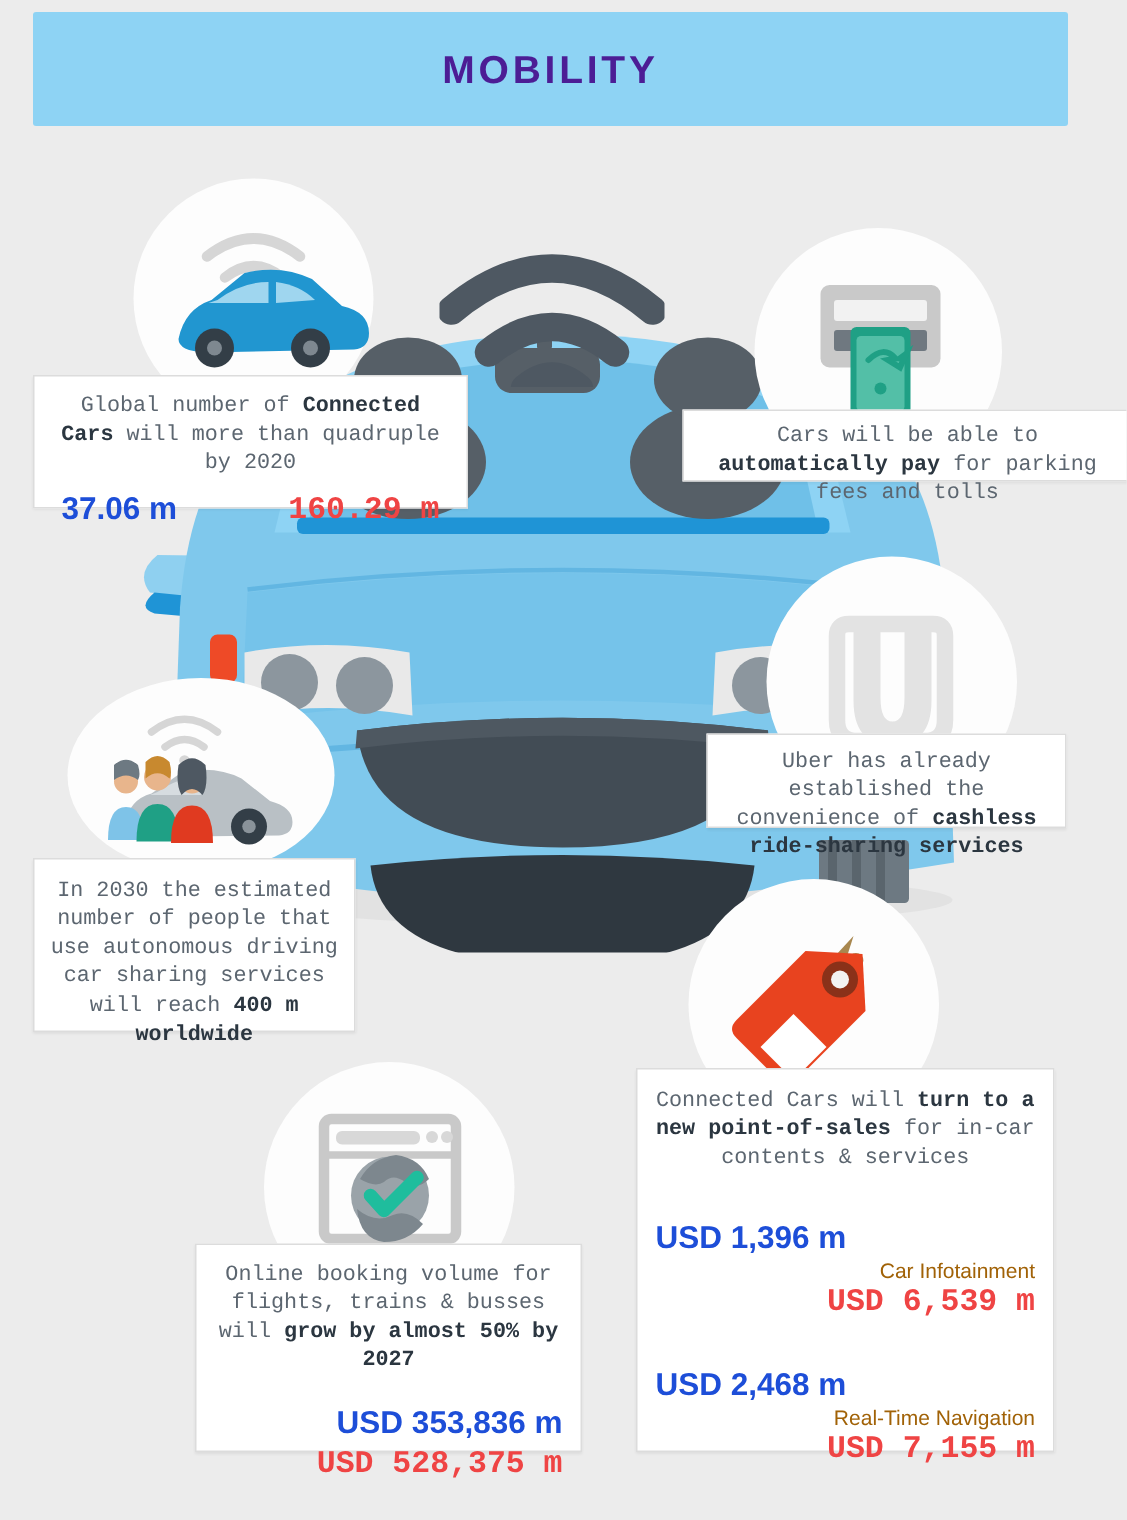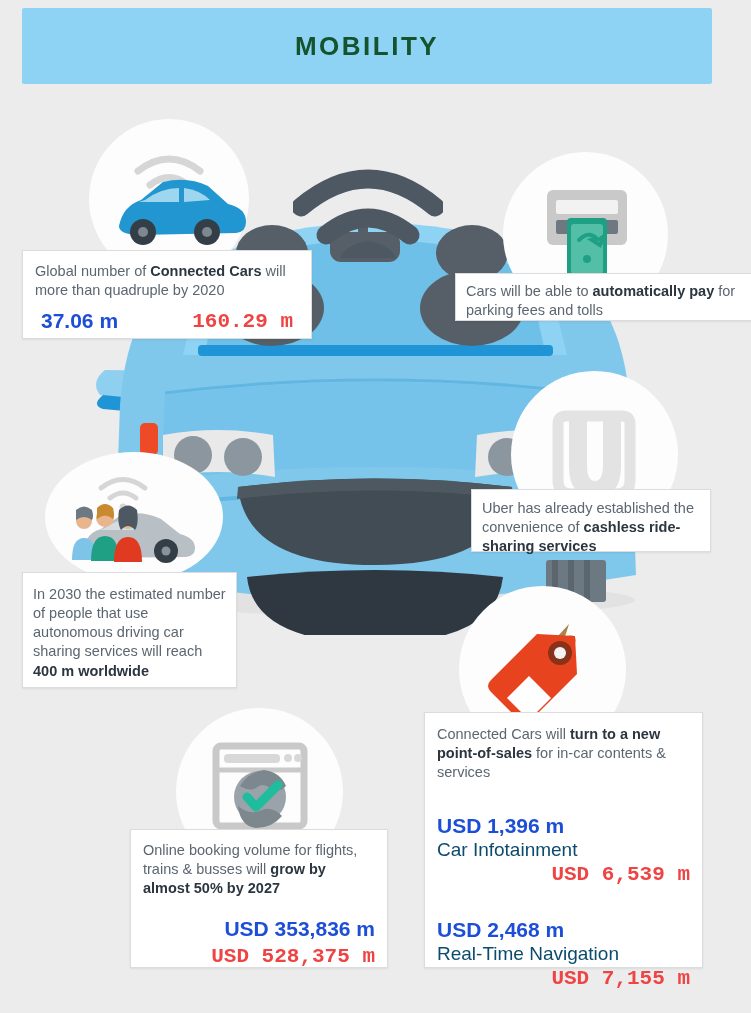--- a/index.html
+++ b/index.html
@@ -12,44 +12,44 @@
   }
   .stage{position:absolute;left:0;top:0;width:751px;height:1013px;}
 
   
   .header{
     position:absolute;left:22px;top:8px;width:690px;height:76px;
     background:#8ed3f4;border-radius:2px;
     display:flex;align-items:center;justify-content:center;
   }
   .header-title{
-    color:#14532d;font-size:26px;font-weight:bold;letter-spacing:2.5px;
+    color:#4c1d95;font-size:26px;font-weight:bold;letter-spacing:2.5px;
   }
 
   
   .car-art{position:absolute;left:0;top:105px;width:751px;height:530px;}
 
   
   .circ{position:absolute;border-radius:50%;background:#fdfdfd;}
 
   
   .card{
     position:absolute;background:#ffffff;
     border:1px solid #dcdcdc;
     box-shadow:0 1px 2px rgba(0,0,0,.07);
     box-sizing:border-box;
   }
   .card .txt{
-    color:#5c6670;font-size:14.5px;line-height:1.32;
+    color:#5c6670;font-size:14.5px;line-height:1.32;text-align:center;font-family:Liberation Mono, monospace;
   }
   .card .txt b{color:#2b3640;font-weight:bold;}
   .val{font-size:21px;font-weight:bold;white-space:nowrap;}
   .val.green{color:#1d4ed8;}
   .val.red{color:#ef4444;font-family:Liberation Mono, monospace;}
-  .sub{color:#0c4a6e;font-size:19px;text-align:left;}
+  .sub{color:#a16207;font-size:14px;text-align:right;}
 
   
   #card-connected{left:22px;top:250px;width:290px;height:89px;padding:11px 12px 0;}
   #card-connected .row{display:flex;justify-content:space-between;align-items:center;margin-top:9px;padding:0 6px;}
 
   #card-autopay{left:455px;top:273px;width:300px;height:48px;padding:8px 10px 0;}
 
   #card-uber{left:471px;top:489px;width:240px;height:63px;padding:9px 10px 0;}
 
   #card-sharing{left:22px;top:572px;width:215px;height:116px;padding:12px 10px 0;}

